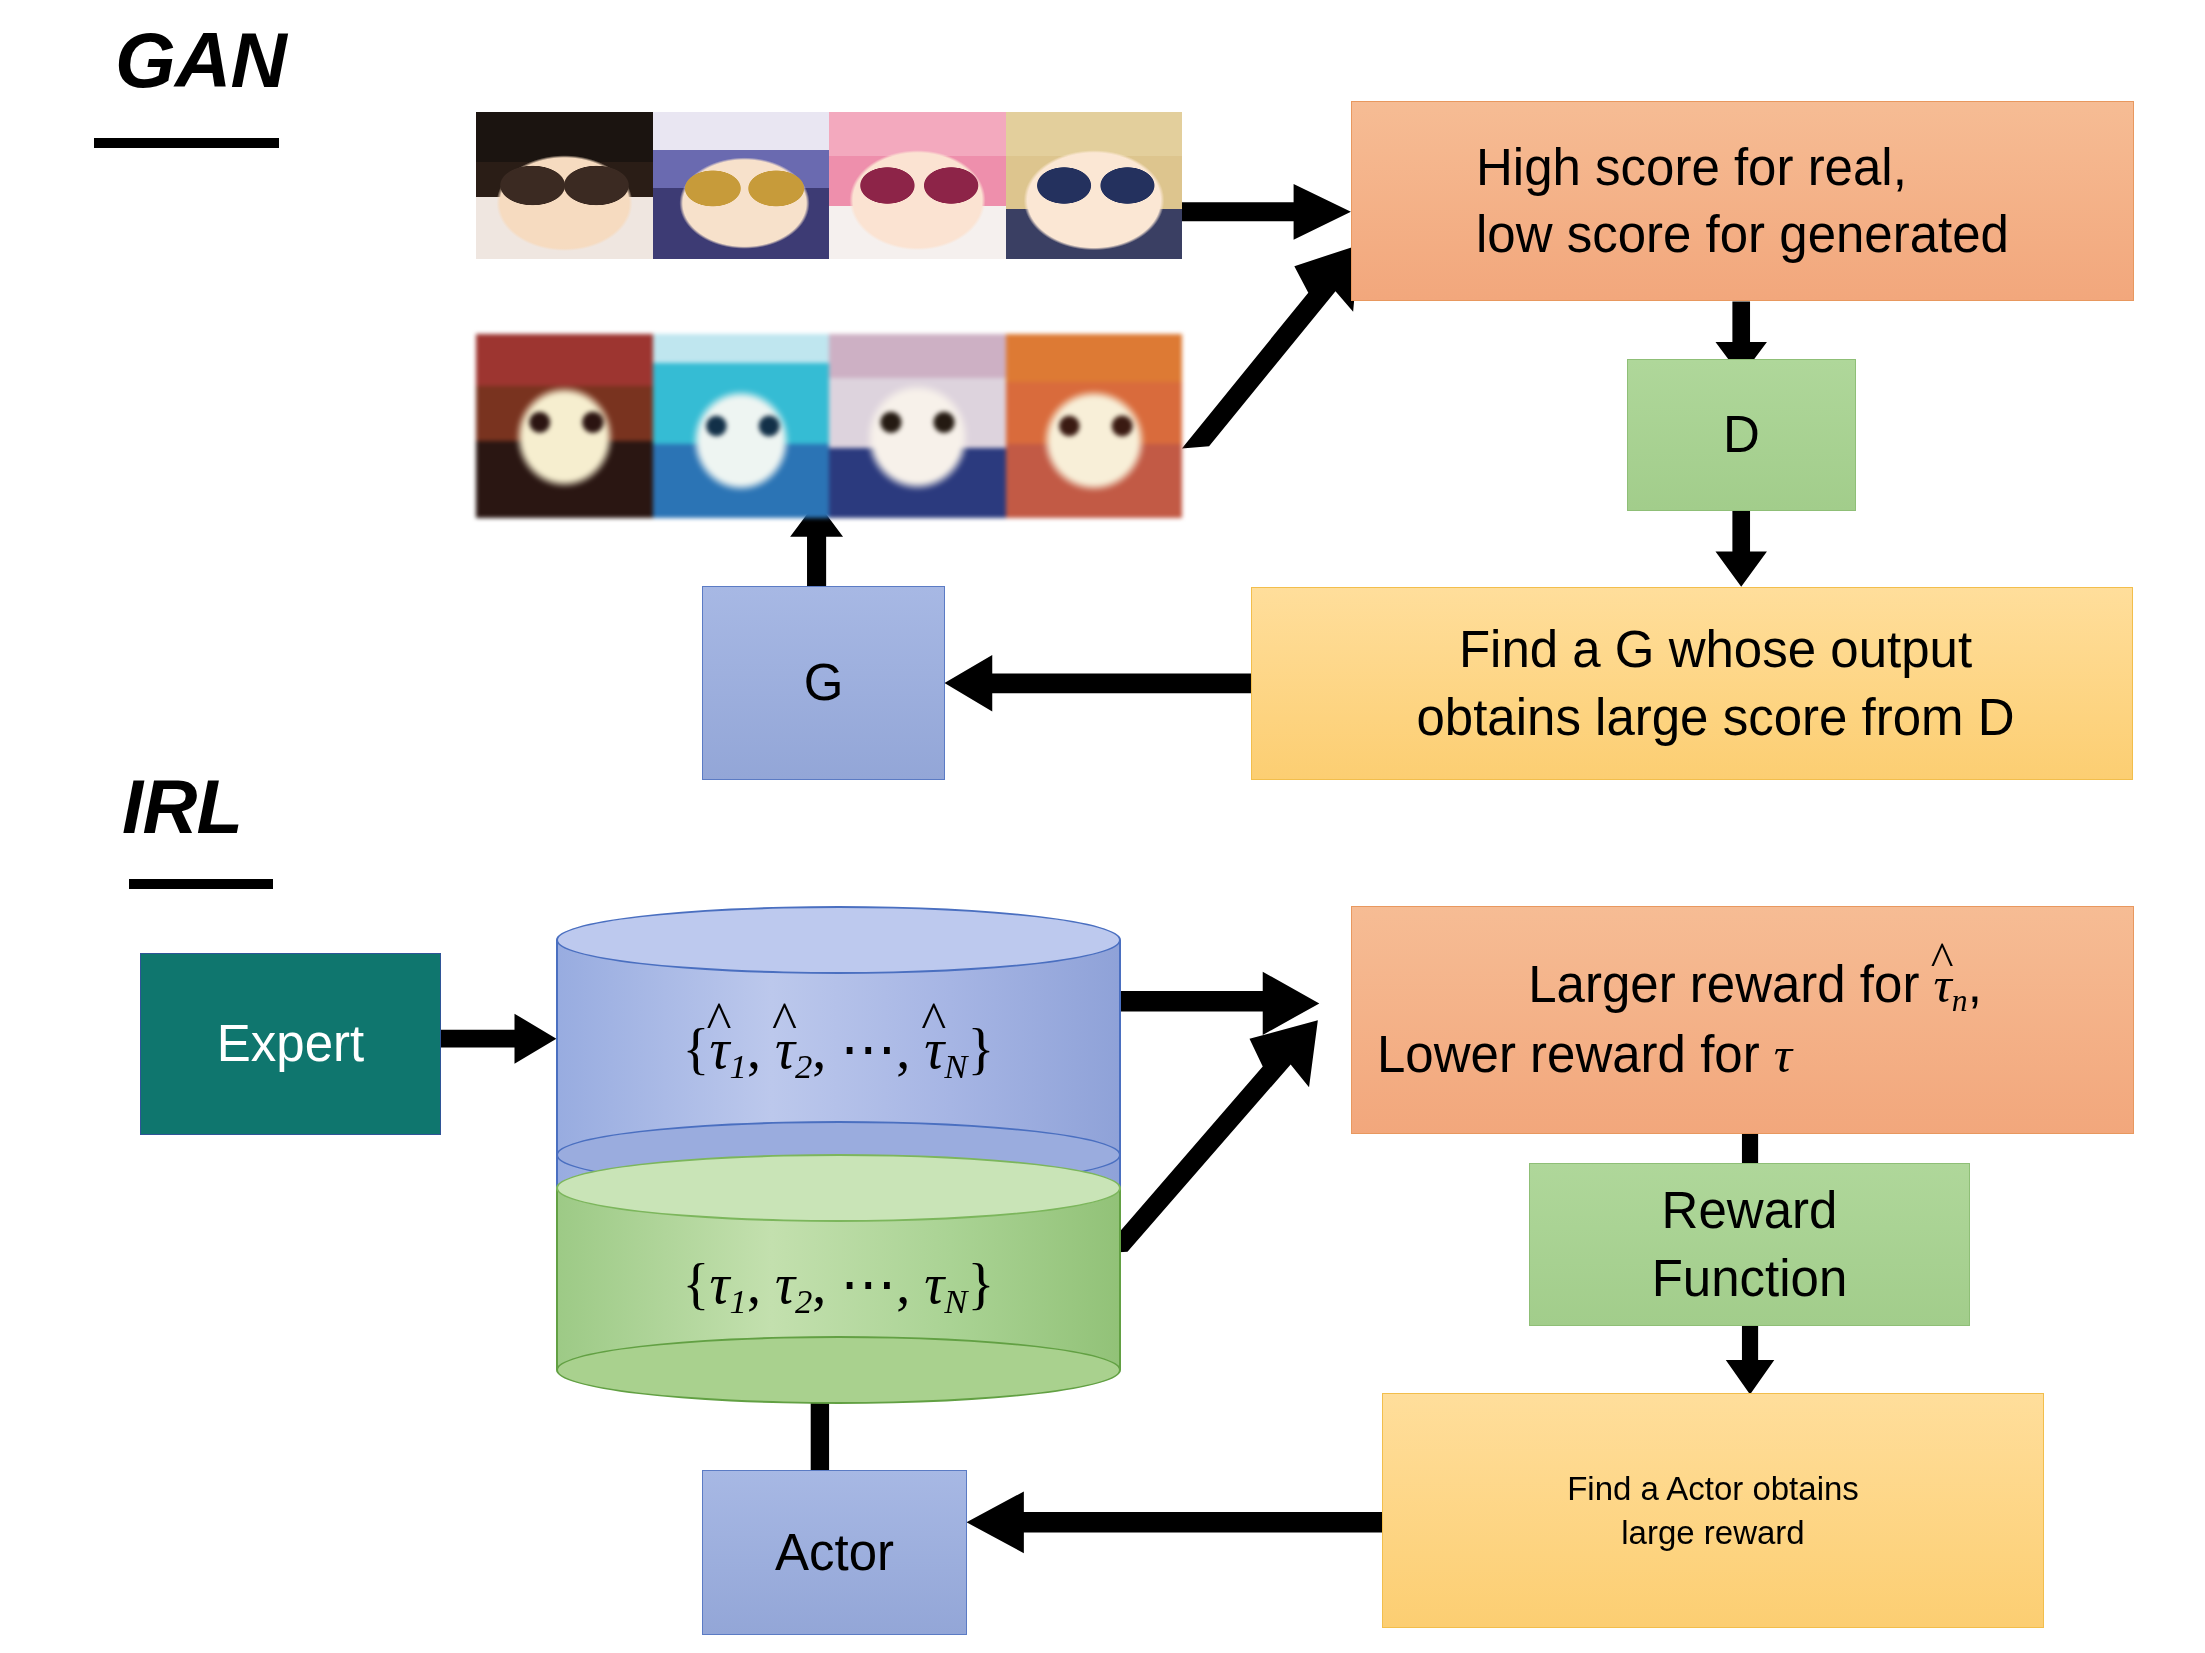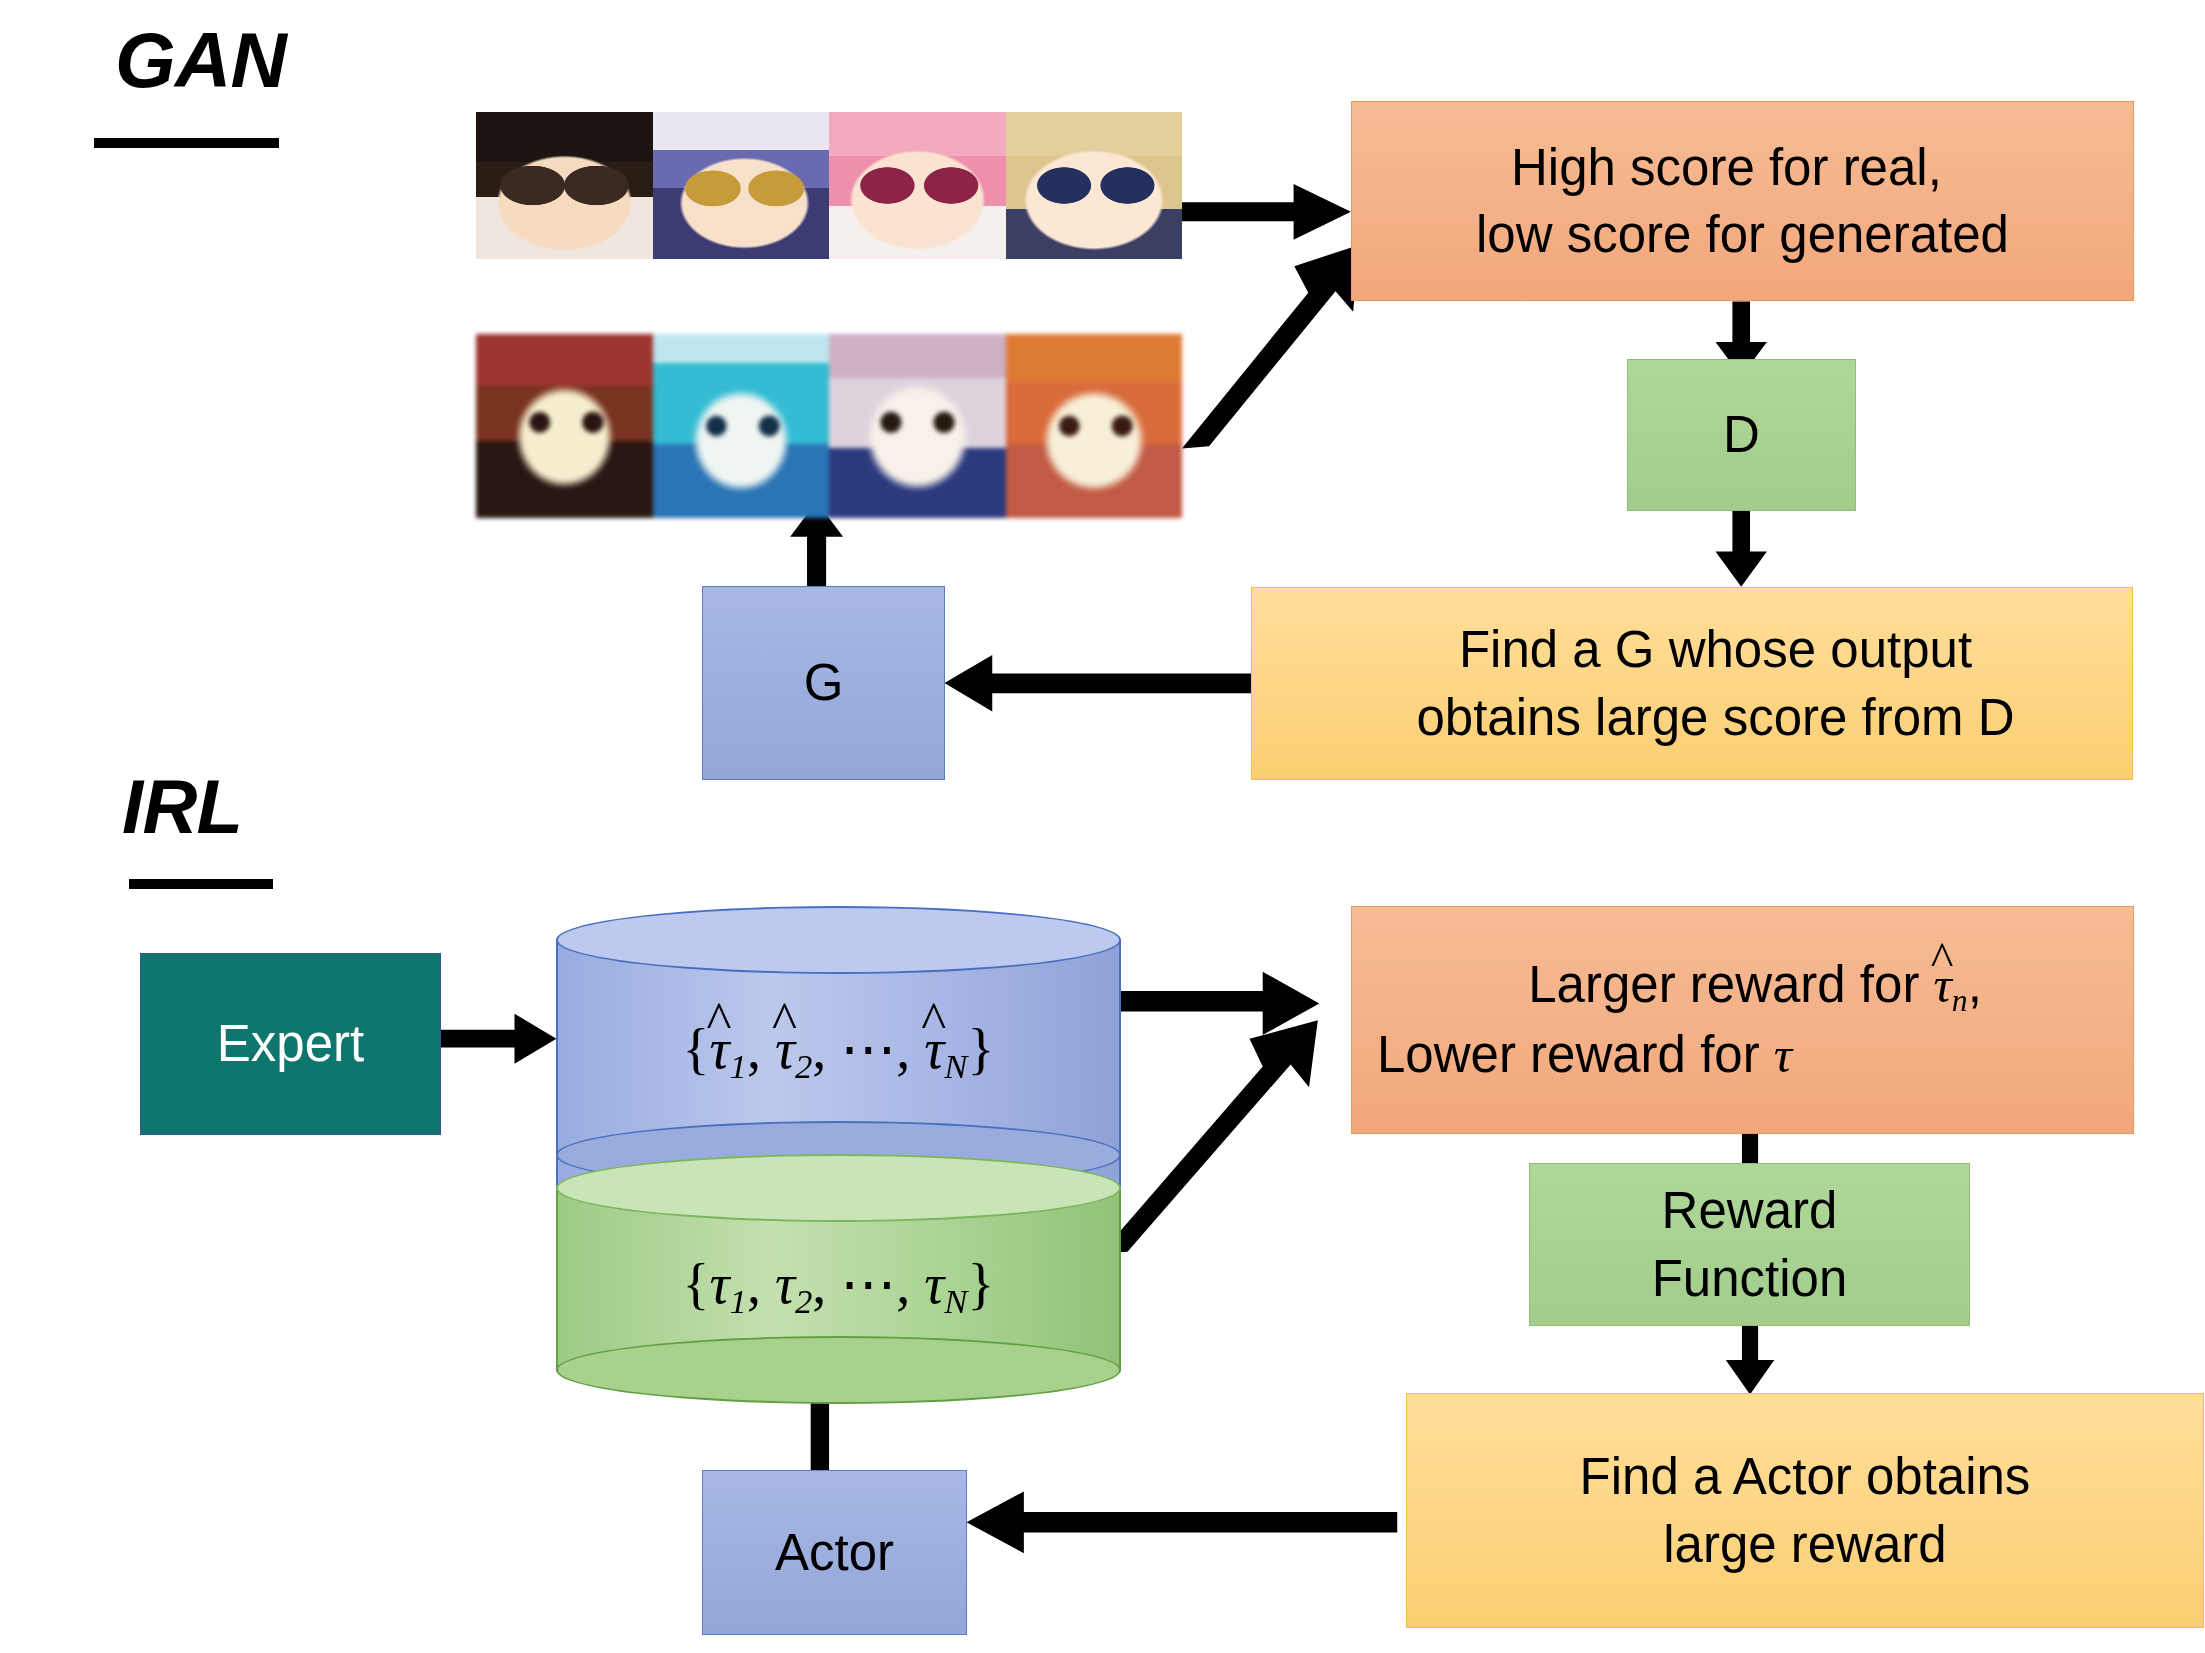--- a/index.html
+++ b/index.html
@@ -183,21 +183,21 @@
     <div class="cell" style="background:
            radial-gradient(circle at 36% 50%, #3a1a12 0 6%, transparent 8%),
            radial-gradient(circle at 66% 50%, #3a1a12 0 6%, transparent 8%),
            radial-gradient(ellipse 42% 40% at 50% 58%, #f8efd8 0 58%, transparent 70%),
            linear-gradient(180deg,#dd7a34 0 26%, #d96b3c 26% 60%, #c25a45 60% 100%),
            #d76f3a;"></div>
   </div>
 
   <div class="box box-salmon" style="left:1351px;top:101px;width:783px;height:200px;font-size:51px;">
     <div>
-      <div style="text-align:left;margin-left:35px;">High score for real,</div>
+      <div style="text-align:left;">High score for real,</div>
       <div style="text-align:left;">low score for generated</div>
     </div>
   </div>
 
   <div class="box box-green" style="left:1627px;top:359px;width:229px;height:152px;font-size:51px;">
     <span>D</span>
   </div>
 
   <div class="box box-yellow" style="left:1251px;top:587px;width:882px;height:193px;font-size:51px;padding-left:47px;">
     <div>
@@ -254,21 +254,21 @@
     </div>
   </div>
 
   <div class="box box-green" style="left:1529px;top:1163px;width:441px;height:163px;font-size:51px;">
     <div>
       <div>Reward</div>
       <div>Function</div>
     </div>
   </div>
 
-  <div class="box box-yellow" style="left:1382px;top:1393px;width:798px;height:235px;font-size:51px;margin-left:24px;">
+  <div class="box box-yellow" style="left:1382px;top:1393px;width:662px;height:235px;font-size:33px;">
     <div>
       <div>Find a Actor obtains</div>
       <div>large reward</div>
     </div>
   </div>
 
   <div class="box box-bluelight" style="left:702px;top:1470px;width:265px;height:165px;font-size:51px;">
     <span>Actor</span>
   </div>
 

